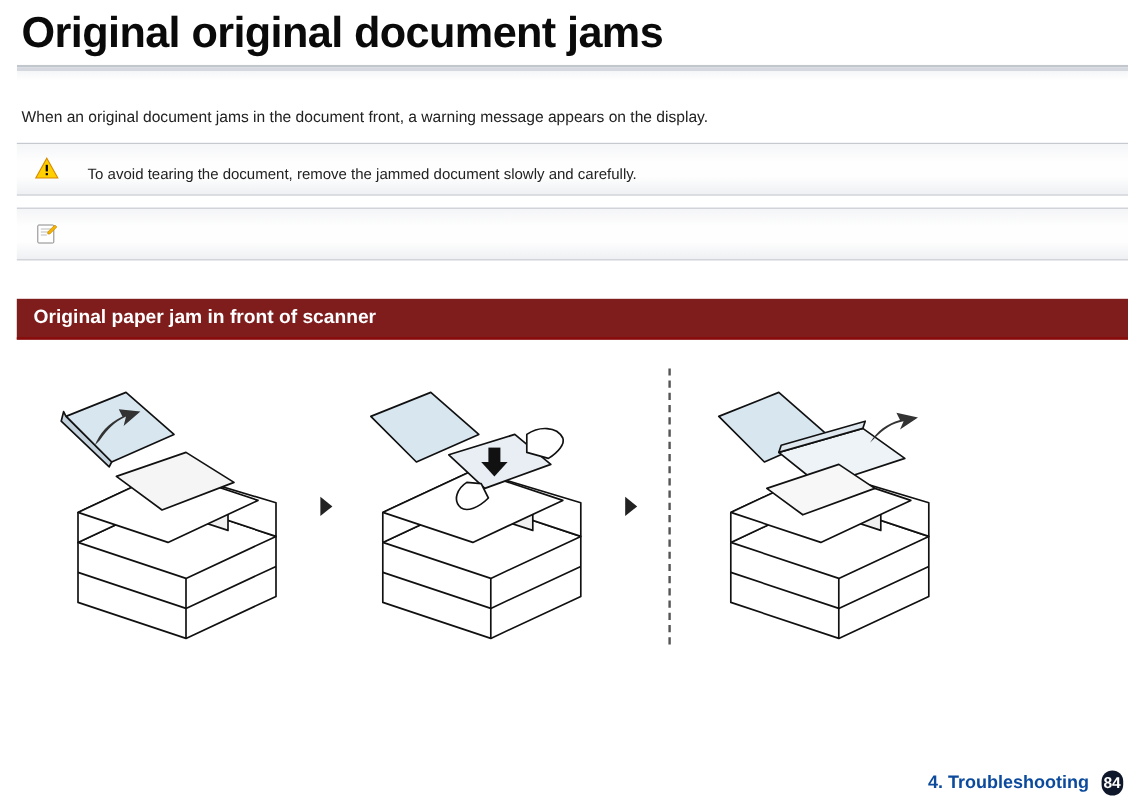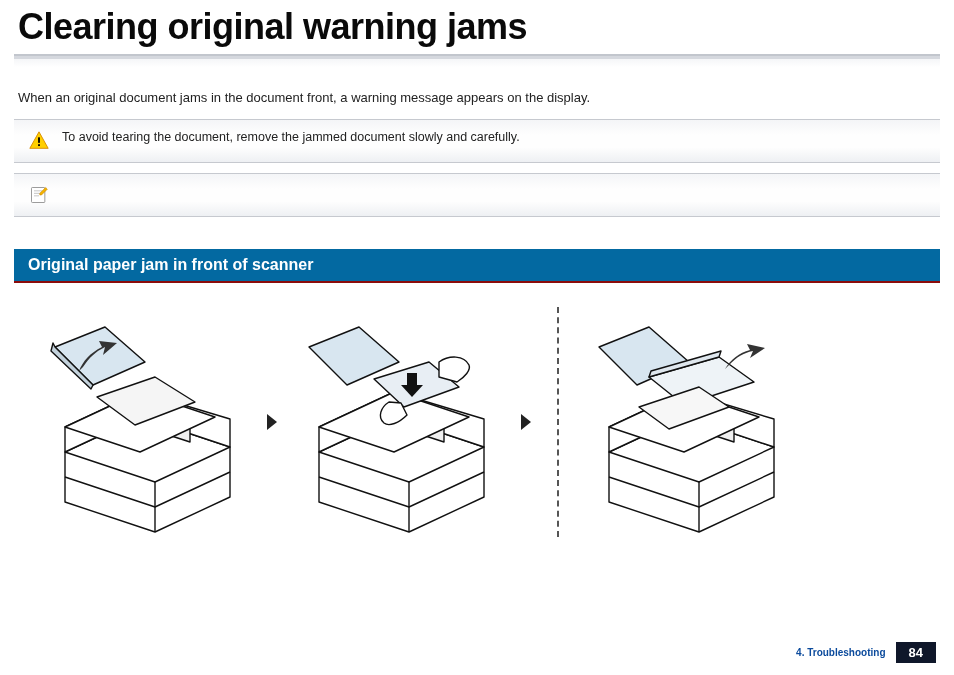--- a/index.html
+++ b/index.html
@@ -30,29 +30,29 @@
     font-size: 13px;
     padding: 8px 18px 14px 18px;
   }
   .info-box-wrap { padding: 0 14px 10px 14px; }
   .info-box {
     border-top: 1px solid #c6c9cf;
     border-bottom: 1px solid #c6c9cf;
     background: linear-gradient(to bottom, #f4f5f7 0%, #fefefe 35%, #fefefe 65%, #eef0f3 100%);
     padding: 10px 14px 10px 14px;
     display: flex;
-    align-items: flex-start;
-    gap: 12px;
+    align-items: flex-end;
+    gap: 23px;
     min-height: 42px;
   }
   .info-box .icon { width: 22px; height: 22px; flex: 0 0 22px; display:flex; align-items:center; justify-content:center; }
   .info-box .txt { font-size: 12.5px; }
   .section-head-wrap { padding: 22px 14px 0 14px; }
   .section-head {
-    background: #0369a1;
+    background: #7f1d1d;
     color: #fff;
     font-weight: 700;
     font-size: 16px;
     padding: 7px 14px;
     border-bottom: 2px solid #8b0b0b;
   }
   .figures {
     display: flex;
     align-items: center;
     padding: 24px 35px 0 35px;
@@ -74,34 +74,35 @@
     margin: 0 14px;
   }
   .footer {
     position: absolute;
     bottom: 12px;
     right: 18px;
     display: flex;
     align-items: center;
     gap: 10px;
   }
-  .footer .chap { font-size: 10px; font-weight: 700; color: #0b4a9c; }
+  .footer .chap { font-size: 15px; font-weight: 700; color: #0b4a9c; }
   .footer .pg-box {
     background: #0f172a;
     color: #fff;
     font-weight: 700;
     font-size: 13px;
-    padding: 3px 13px;
+    padding: 3px 2px;
+    border-radius: 10px;
   }
   svg { display:block; }
 </style>
 </head>
 <body>
 
-<h1 class="page-title">Clearing original warning jams</h1>
+<h1 class="page-title">Original original document jams</h1>
 <div class="title-underline"></div>
 
 <p class="intro">When an original document jams in the document front, a warning message appears on the display.</p>
 
 <div class="info-box-wrap">
   <div class="info-box">
     <span class="icon">
       <svg viewBox="0 0 24 24" width="22" height="22">
         <polygon points="12,2 22,20 2,20" fill="#ffcf00" stroke="#d88a00" stroke-width="1"></polygon>
         <rect x="11" y="8" width="2" height="6" fill="#000"></rect>

